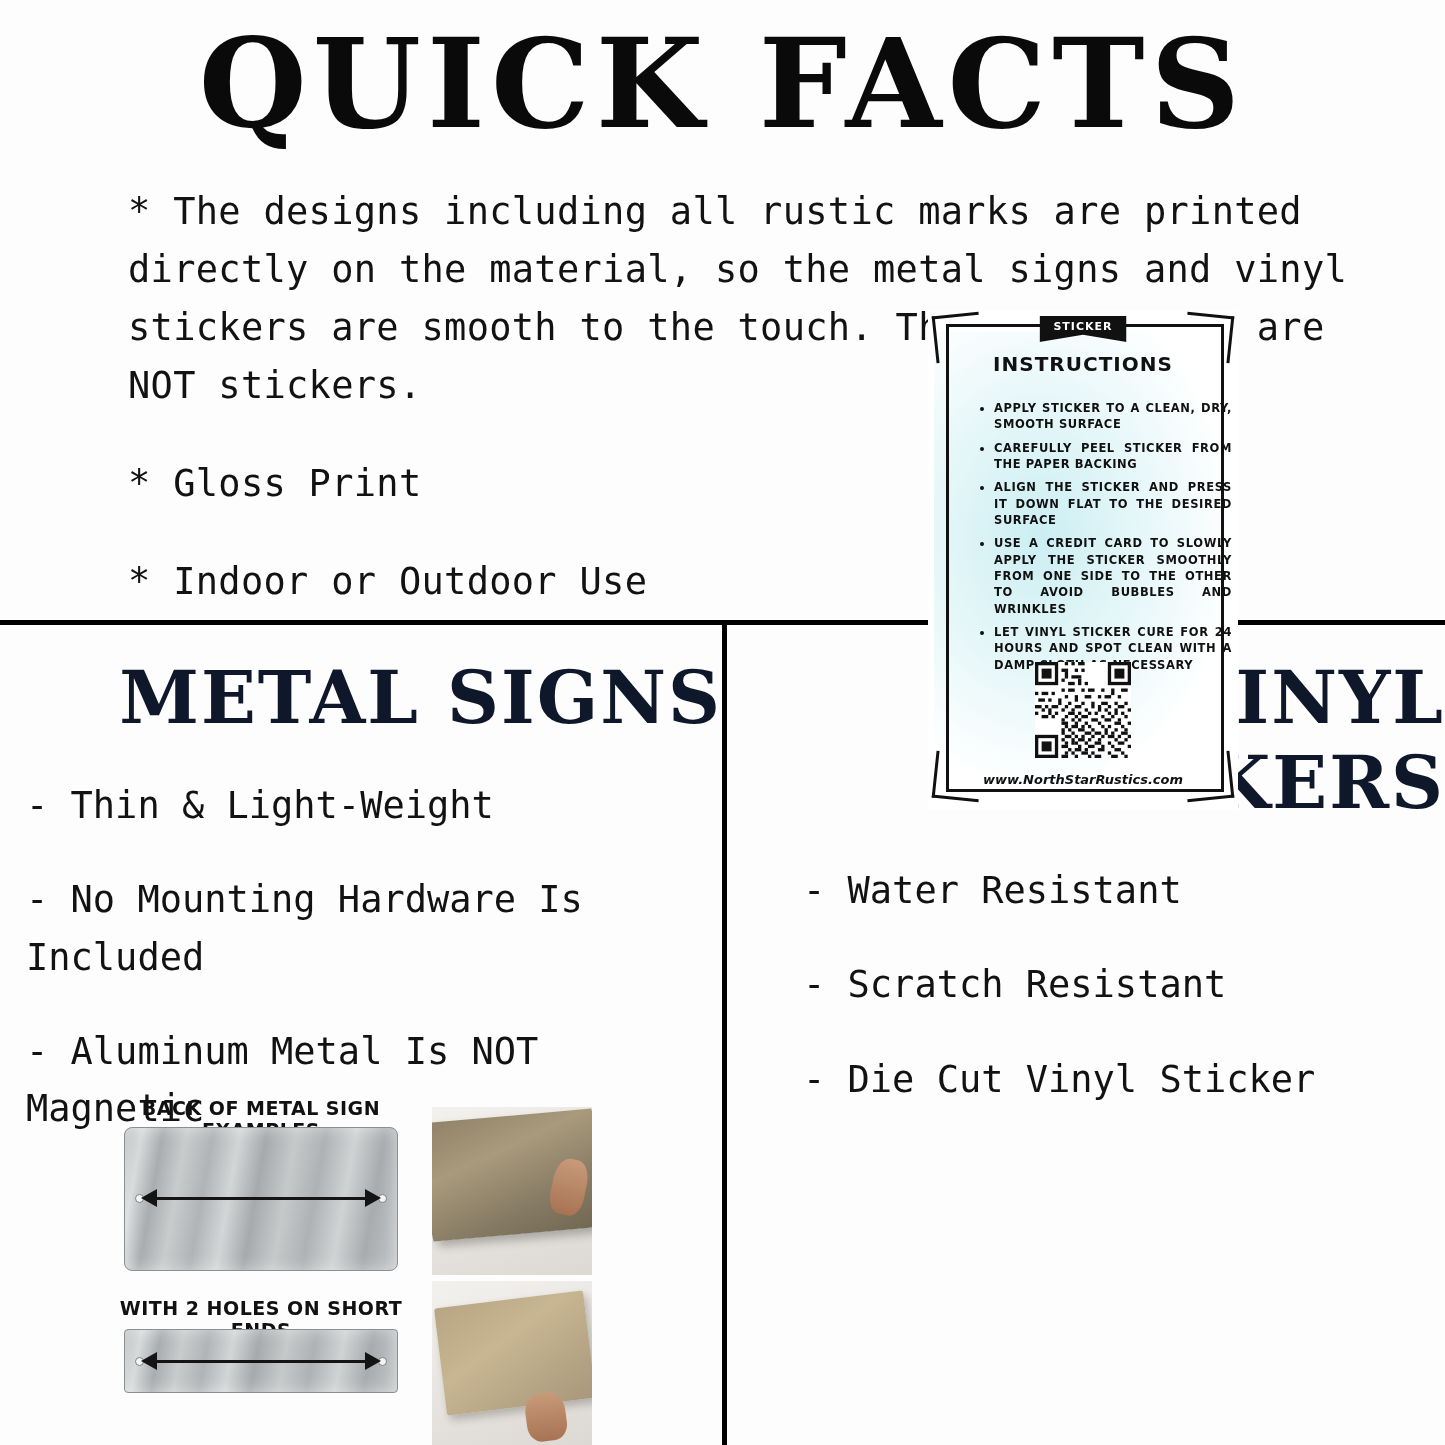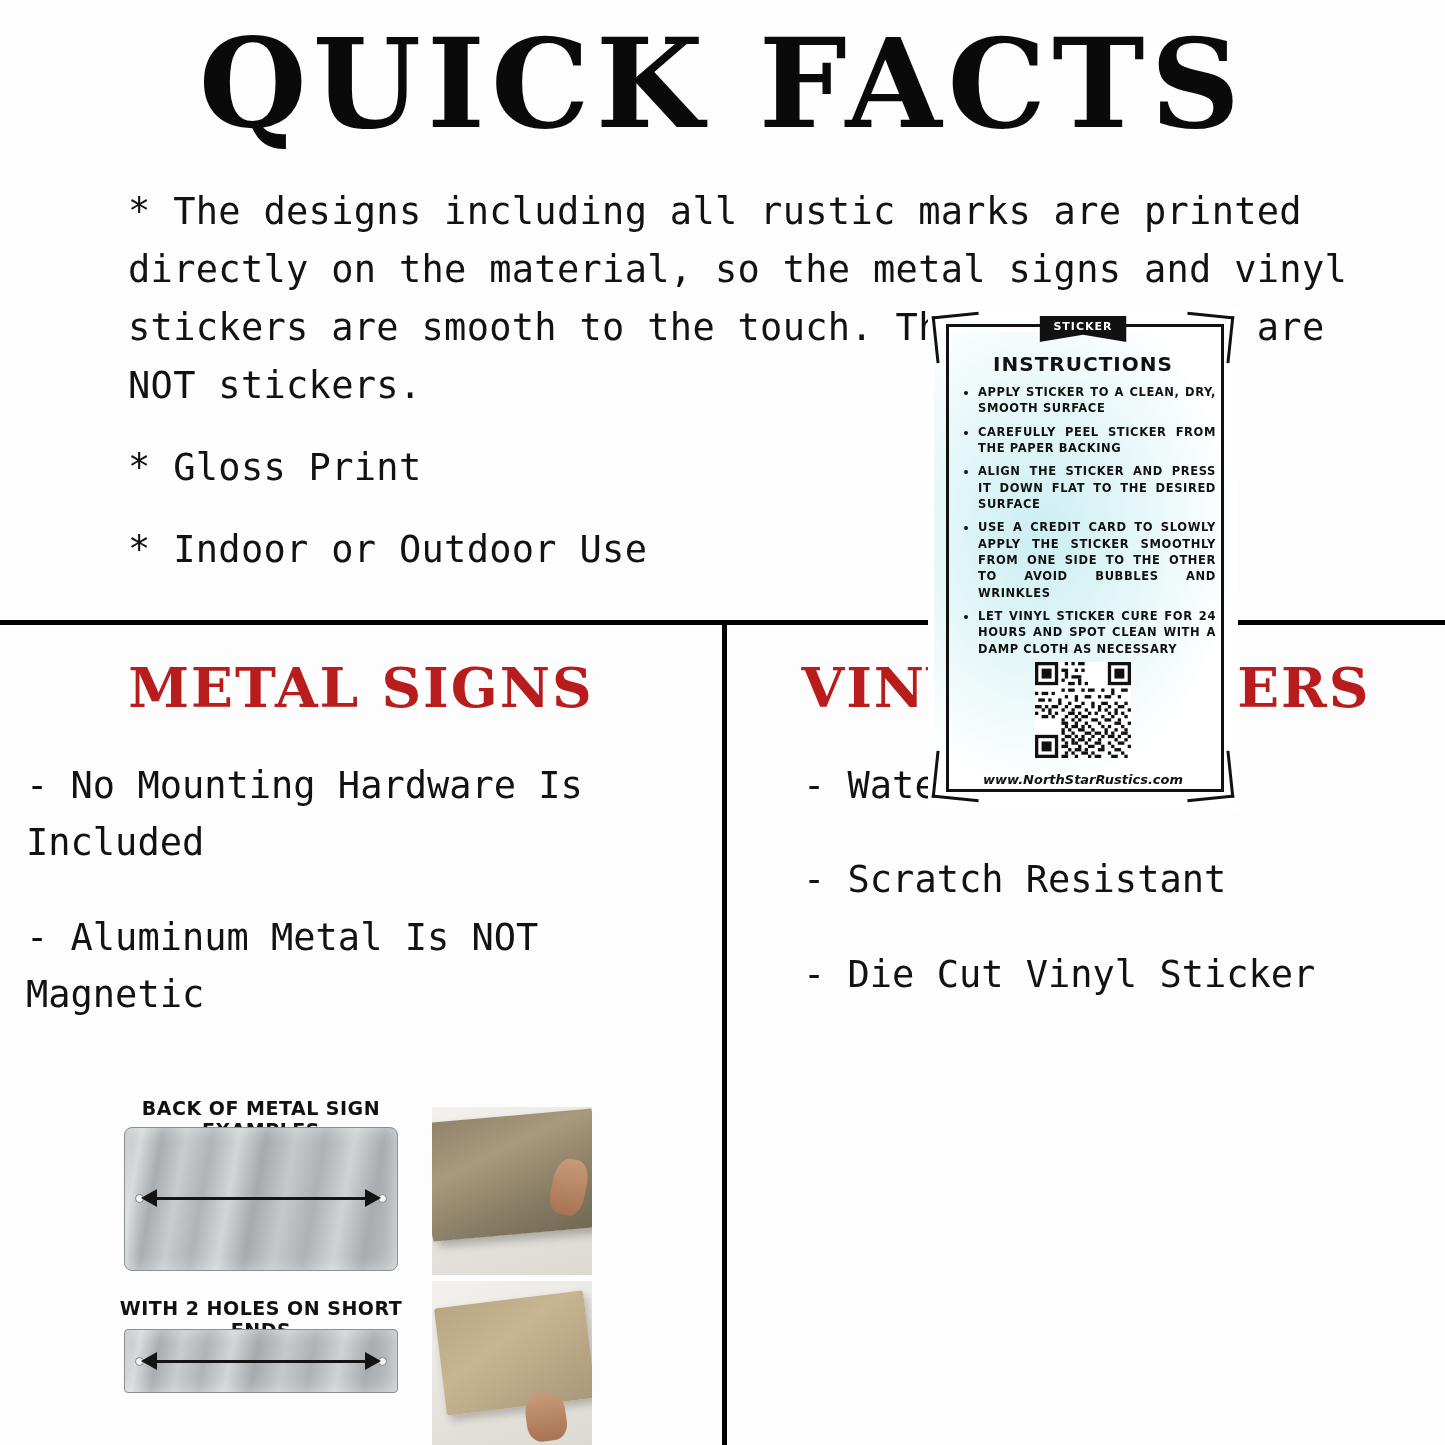--- a/index.html
+++ b/index.html
@@ -42,21 +42,21 @@
     padding: 0 96px 0 128px;
   }
   .fact-item {
     font-family: "DejaVu Sans Mono", monospace;
     font-size: 37px;
     line-height: 1.57;
     color: #121212;
     margin-bottom: 14px;
     letter-spacing: 0.3px;
   }
-  .fact-item.short { margin-top: 24px; }
+  .fact-item.short { margin-top: 40px; }
 
   .hrule {
     position: absolute;
     left: 0;
     width: 1445px;
     height: 5px;
     background: #000;
   }
   .vrule {
     position: absolute;
@@ -74,27 +74,27 @@
   .col {
     position: absolute;
     top: 0;
     height: 818px;
     box-sizing: border-box;
   }
   .col-left  { left: 0px;   width: 722px; }
   .col-right { left: 727px; width: 718px; }
 
   .col-title {
-    text-align: center;
+    text-align: right;
     font-family: "DejaVu Serif", serif;
     font-weight: bold;
-    font-size: 55px;
+    font-size: 72px;
     letter-spacing: 2px;
     margin: 28px 0 16px 0;
-    color: #b91c1c;
+    color: #0f172a;
   }
   .bullet {
     font-family: "DejaVu Sans Mono", monospace;
     font-size: 37px;
     line-height: 1.55;
     color: #121212;
     padding: 0 26px 0 26px;
     margin-bottom: 18px;
   }
   .col-right .bullet { padding-left: 76px; margin-bottom: 12px; }
@@ -255,21 +255,21 @@
     font-family: "DejaVu Sans", sans-serif;
     font-weight: bold;
     font-size: 20px;
     letter-spacing: 1px;
     color: #111;
   }
   .steps {
     position: absolute;
     left: 34px; top: 74px;
     width: 238px;
-    margin: 0;
+    margin: 16px;
     padding: 0 0 0 16px;
   }
   .steps li {
     font-family: "DejaVu Sans", sans-serif;
     font-weight: bold;
     font-size: 11.5px;
     letter-spacing: 0.6px;
     line-height: 1.42;
     color: #111;
     margin-bottom: 7px;
@@ -306,20 +306,21 @@
     </div>
   </div>
 
   <div class="hrule" style="top:620px;"></div>
   <div class="vrule" style="left:722px; top:625px; height:820px;"></div>
 
   <div class="bottom">
 
     <div class="col col-left">
       <h2 class="col-title">METAL SIGNS</h2>
+      <p class="bullet">- Thin &amp; Light-Weight</p>
       <p class="bullet">- No Mounting Hardware Is Included</p>
       <p class="bullet">- Aluminum Metal Is NOT Magnetic</p>
 
       <div class="metal-media">
         <div class="caption cap1">BACK OF METAL SIGN EXAMPLES</div>
 
         <div class="plate plate-big">
           <div class="hole" style="left:10px; top:66px;"></div>
           <div class="hole" style="right:10px; top:66px;"></div>
           <div class="arrow-line" style="left:30px; top:69px; width:212px;"></div>

